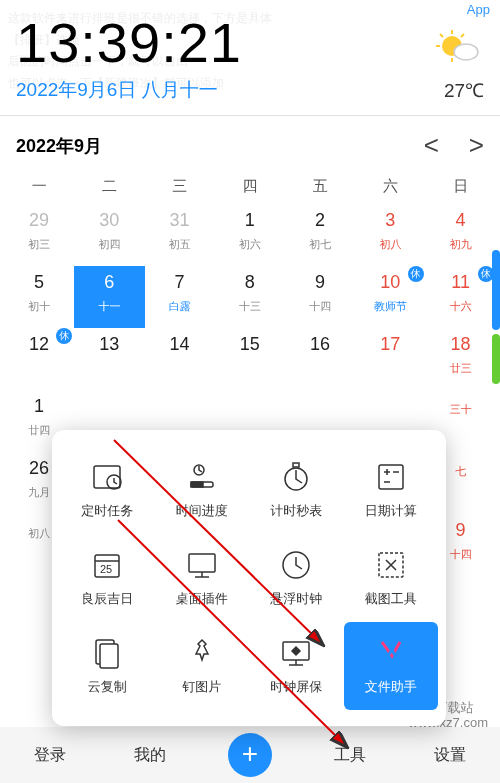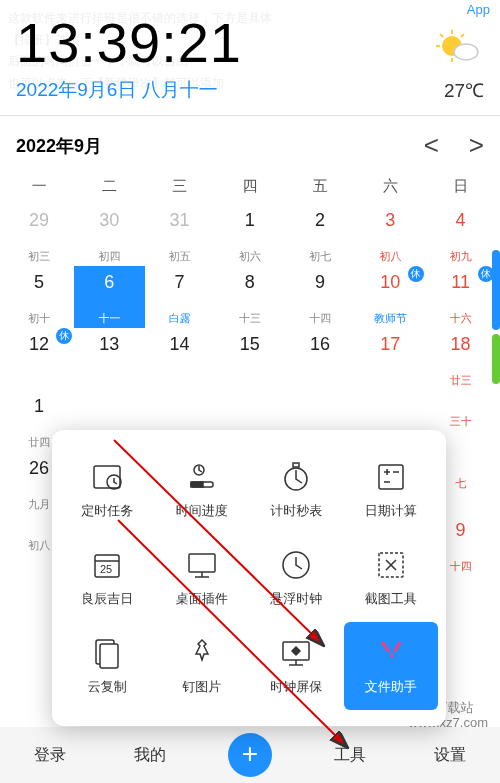--- a/index.html
+++ b/index.html
@@ -18,21 +18,21 @@
 .month-nav{display:flex;justify-content:space-between;align-items:center;padding:8px 16px}
 .month-title{font-size:18px;font-weight:700}
 .nav-arrows{display:flex;gap:30px;font-size:26px;color:#444;font-weight:300}
 .nav-arrows span{cursor:pointer}
 .calendar{padding:0 4px}
 .week-head{display:flex}
 .week-head div{flex:1;text-align:center;padding:8px 0;font-size:15px;color:#555}
 .cal-body{display:flex;flex-wrap:wrap}
 .day{width:14.28%;height:62px;text-align:center;padding-top:6px;position:relative;cursor:pointer}
 .day-num{font-size:18px;color:#222}
-.day-sub{font-size:11px;color:#888;margin-top:18px}
+.day-sub{font-size:11px;color:#888;margin-top:6px}
 .day.other .day-num{color:#bbb}
 .day.weekend .day-num{color:#e74c3c}
 .day.weekend .day-sub{color:#e74c3c}
 .day.holiday .day-sub{color:#1a8cff}
 .day.selected{background:#1e90ff}
 .day.selected .day-num,.day.selected .day-sub{color:#fff}
 .badge{position:absolute;top:0;right:2px;width:16px;height:16px;border-radius:50%;font-size:10px;line-height:16px;color:#fff}
 .badge.rest{background:#1e90ff}
 .badge.work{background:#e74c3c}
 .thermo{position:absolute;right:0;top:250px;width:8px;height:140px}

